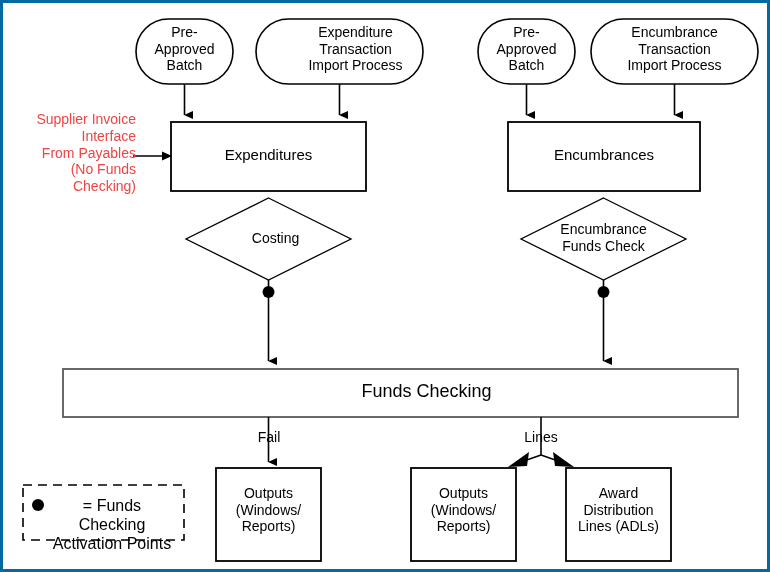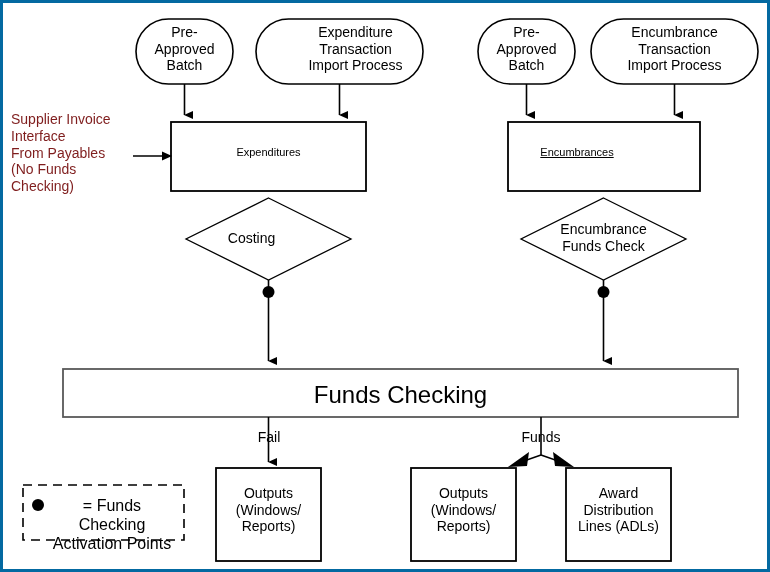--- a/index.html
+++ b/index.html
@@ -27,35 +27,35 @@
     height: 572px;
   }
   .node-label {
     position: absolute;
     text-align: center;
     color: #000000;
     line-height: 1.18;
     white-space: pre-line;
     pointer-events: none;
   }
-  .t15 { font-size: 11px; }
+  .t15 { font-size: 15px; }
   .t14 { font-size: 14px; }
-  .t20 { font-size: 24px; }
+  .t20 { font-size: 18px; margin-left: 26px; }
   .edge-label {
     position: absolute;
     font-size: 14px;
     color: #000000;
     text-align: center;
     white-space: pre-line;
   }
   .free-text {
     position: absolute;
     font-size: 14px;
-    color: #7f1d1d;
-    text-align: left;
+    color: #ef4444;
+    text-align: right;
     line-height: 1.2;
     white-space: pre-line;
   }
   .legend-text {
     position: absolute;
     font-size: 16px;
     color: #000000;
     text-align: center;
     line-height: 1.2;
     white-space: pre-line;
@@ -129,23 +129,23 @@
   <div class="node-label t14" style="left:475px; top:21px; width:97px;">Pre-
 Approved
 Batch</div>
 
   <div class="node-label t14" style="left:588px; top:21px; width:167px;">Encumbrance
 Transaction
 Import Process</div>
 
   <div class="node-label t15" style="left:168px; top:143px; width:195px;">Expenditures</div>
 
-  <div class="node-label t15" style="left:478px; top:143px; width:192px;text-decoration:underline;">Encumbrances</div>
+  <div class="node-label t15" style="left:505px; top:143px; width:192px;">Encumbrances</div>
 
-  <div class="node-label t14" style="left:166px; top:227px; width:165px;">Costing</div>
+  <div class="node-label t14" style="left:190px; top:227px; width:165px;">Costing</div>
 
   <div class="node-label t14" style="left:518px; top:218px; width:165px;">Encumbrance
 Funds Check</div>
 
   <div class="node-label t20" style="left:60px; top:378px; width:675px;">Funds Checking</div>
 
   <div class="node-label t14" style="left:213px; top:482px; width:105px;">Outputs
 (Windows/
 Reports)</div>
 
@@ -158,18 +158,18 @@
 Lines (ADLs)</div>
 
   <div class="free-text" style="left:8px; top:108px; width:125px;">Supplier Invoice
 Interface
 From Payables
 (No Funds
 Checking)</div>
 
   <div class="edge-label" style="left:236px; top:426px; width:60px;">Fail</div>
 
-  <div class="edge-label" style="left:508px; top:426px; width:60px;">Funds</div>
+  <div class="edge-label" style="left:508px; top:426px; width:60px;">Lines</div>
 
   <div class="legend-text" style="left:46px; top:493px; width:126px;">= Funds Checking
 Activation Points</div>
 
 </div>
 
 </body></html>

